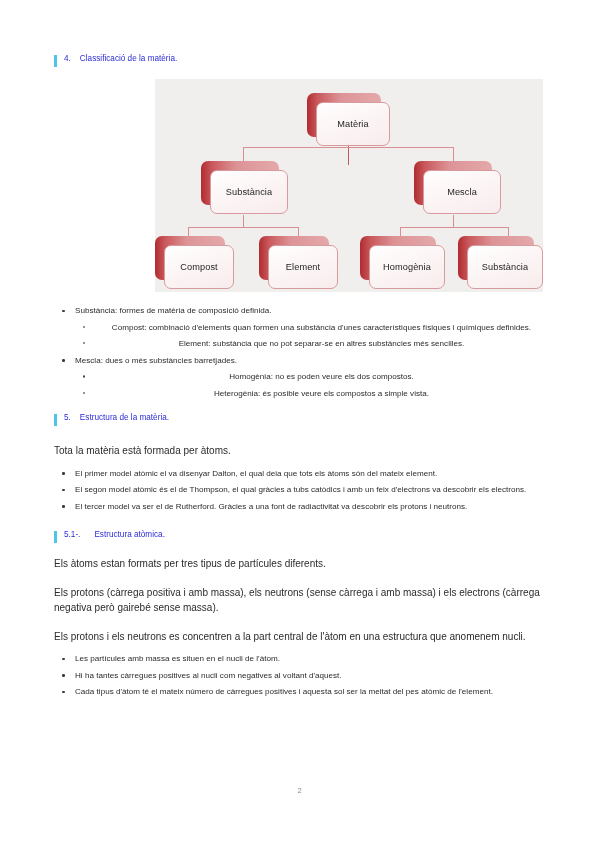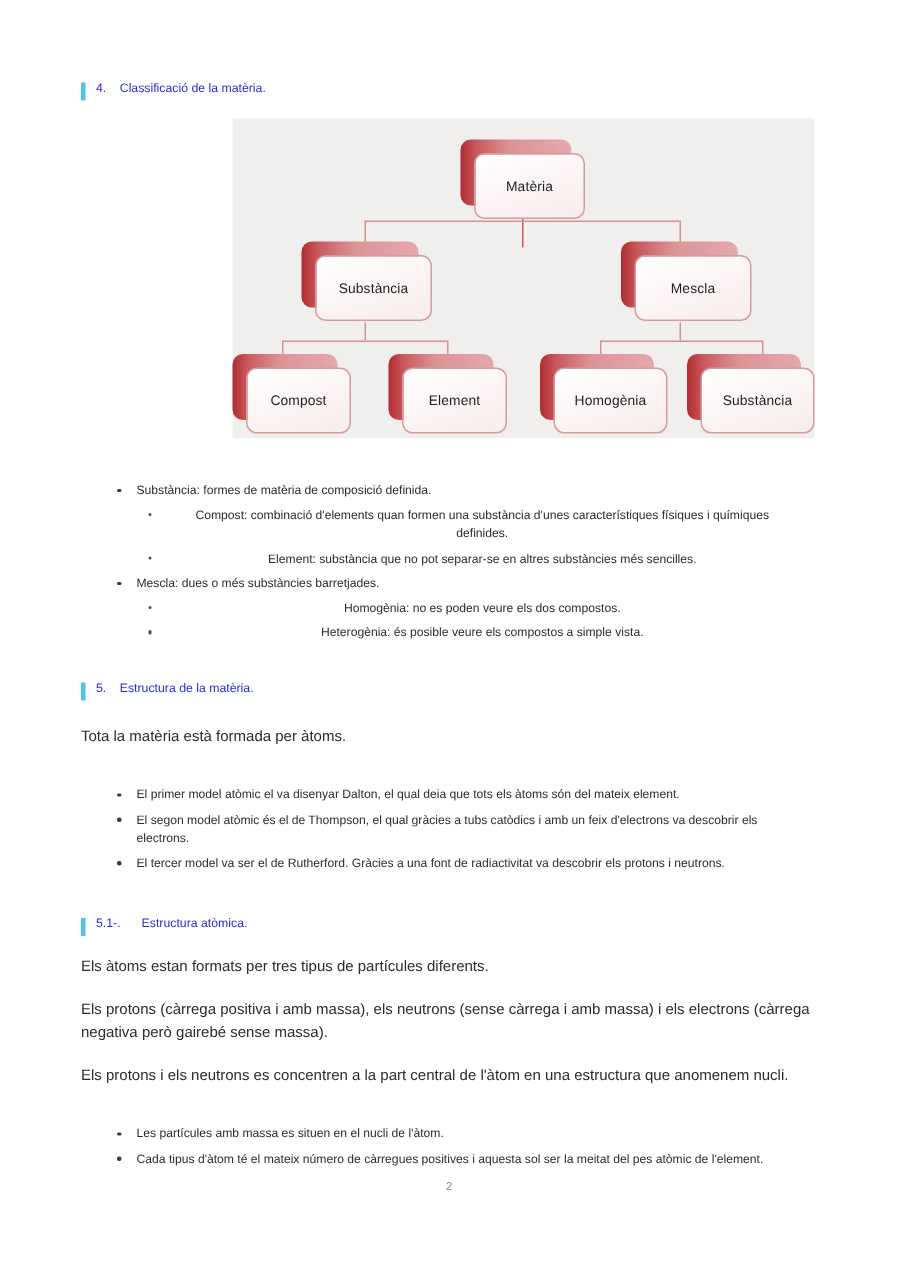--- a/index.html
+++ b/index.html
@@ -61,21 +61,21 @@
   p.para {
     margin: 0;
     font-size: 10px;
     line-height: 1.55;
     color: #2b2b2b;
   }
 
   
   ul.lvl1 {
     list-style: none;
-    margin: 16px;
+    margin: 0;
     padding: 0;
   }
   ul.lvl1 > li.b1 {
     position: relative;
     padding-left: 21px;
     font-size: 8.1px;
     line-height: 1.55;
     margin-bottom: 4px;
     color: #2b2b2b;
   }
@@ -348,20 +348,24 @@
 
     <div class="gap-s"></div>
 
     <ul class="lvl1">
       <li class="b1">
         <span class="bullet-dot"></span>
         <span>Les partícules amb massa es situen en el nucli de l'àtom.</span>
       </li>
       <li class="b1">
         <span class="bullet-dot"></span>
+        <span>Hi ha tantes càrregues positives al nucli com negatives al voltant d'aquest.</span>
+      </li>
+      <li class="b1">
+        <span class="bullet-dot"></span>
         <span>Cada tipus d'àtom té el mateix número de càrregues positives i aquesta sol ser la meitat del pes atòmic de l'element.</span>
       </li>
     </ul>
 
   </div>
 
   <div class="page-number">2</div>
 </div>
 
 </body></html>

